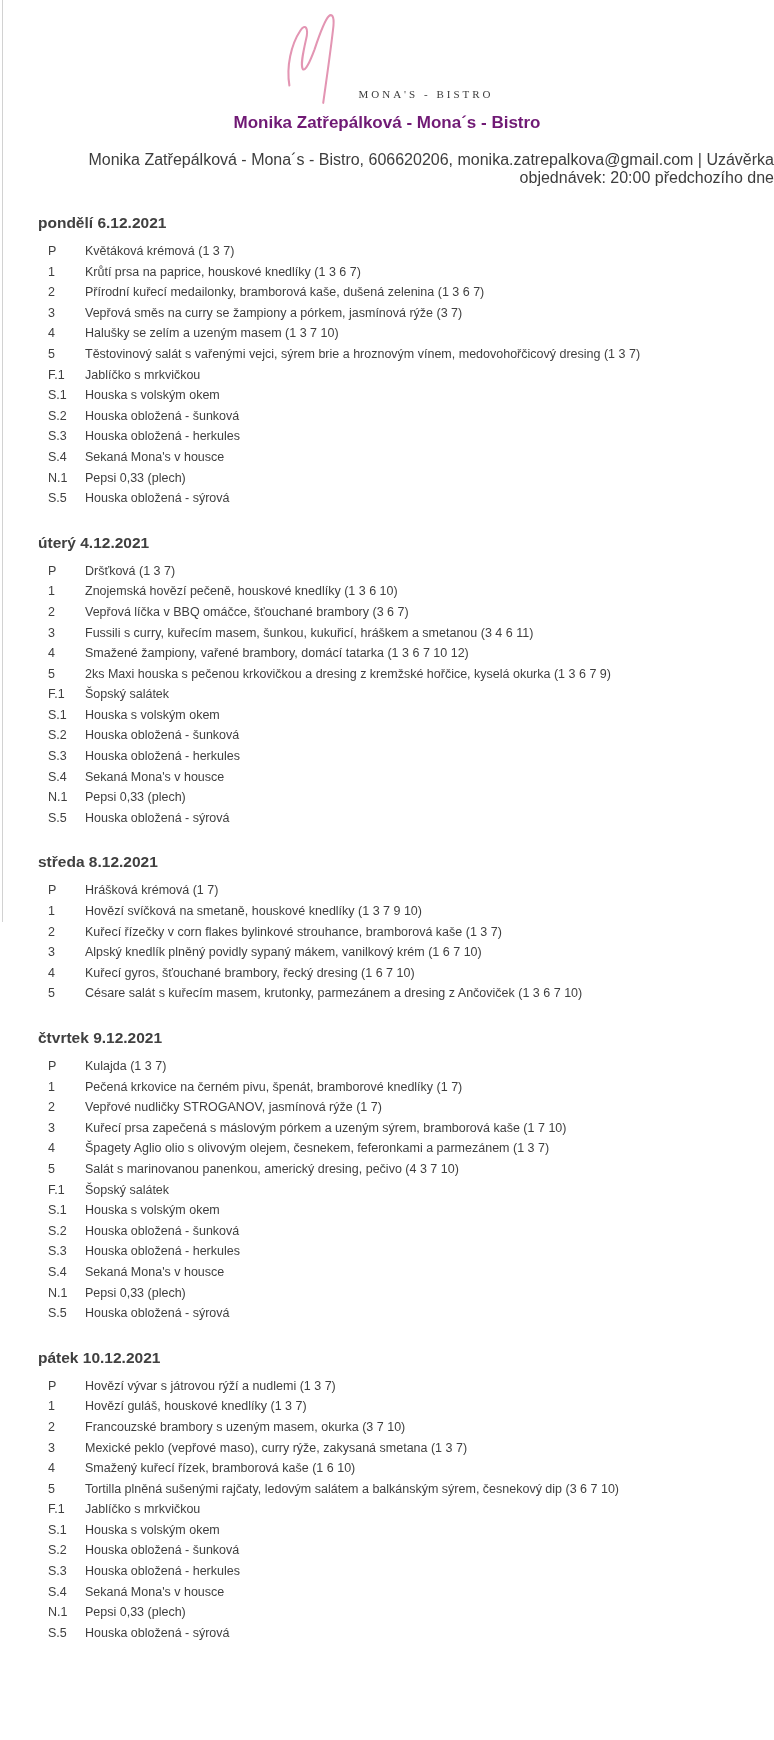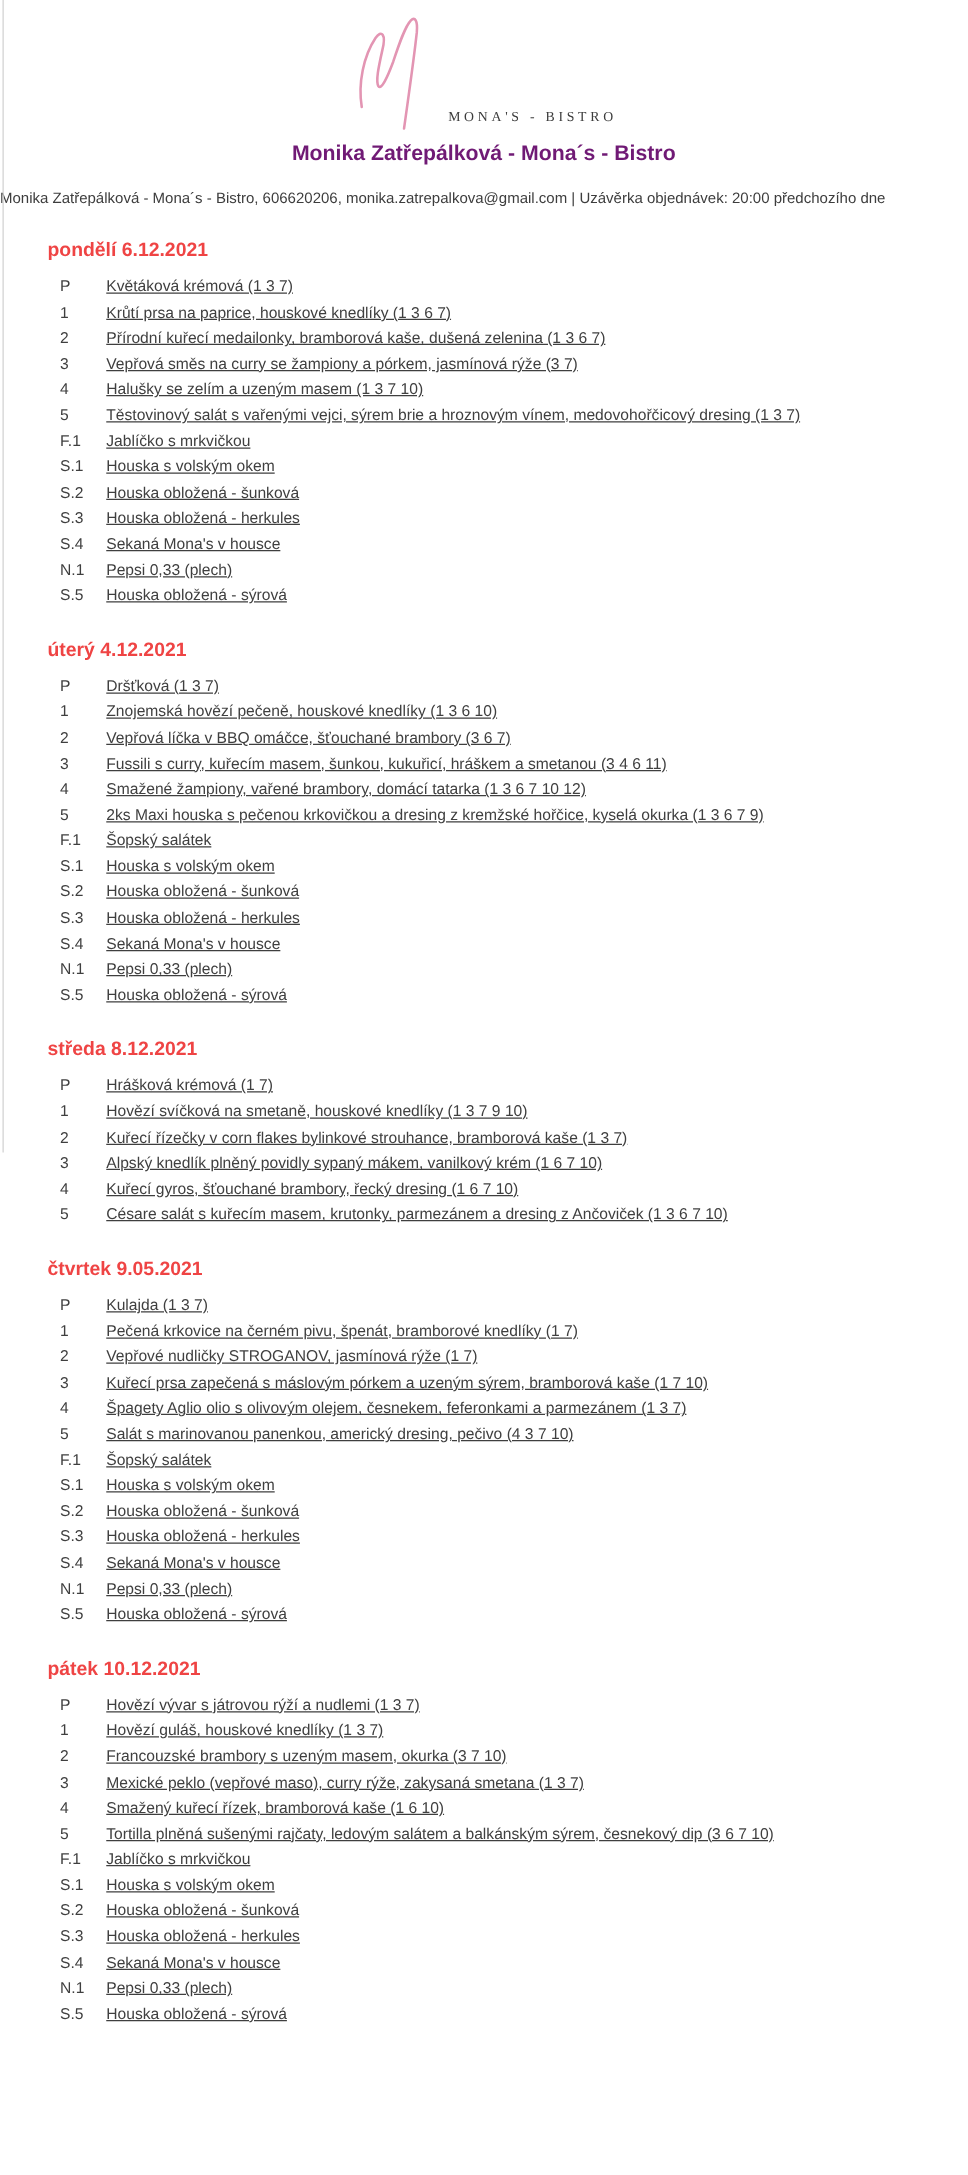--- a/index.html
+++ b/index.html
@@ -37,48 +37,48 @@
   }
   .title-block{
     text-align:center;
     margin-top:4px;
     font-weight:bold;
     font-size:17px;
     line-height:25px;
     color:#701a75;
   }
   .contact-line{
-    text-align:left;
+    text-align:right;
     margin-top:16px;
-    font-size:12px;
+    font-size:16px;
     color:#3d3d3d;
   }
   .menu-sections{
     padding:2px 18px 0 38px;
   }
   .day-section{margin-top:25px;}
   .day-heading{
     font-size:15.5px;
     font-weight:bold;
-    color:#ef4444;
+    color:#404040;
     margin:0 0 9px 0;
   }
   .menu-row{
     display:flex;
     font-size:12.5px;
     line-height:20.6px;
     color:#3f3f3f;
   }
   .menu-row .code{
     width:47px;
     flex:none;
     padding-left:10px;
     box-sizing:border-box;
   }
-  .menu-row .text{flex:1;text-decoration:underline;}
+  .menu-row .text{flex:1;}
 </style>
 </head>
 <body>
 
 <div class="page">
   <div class="left-rule"></div>
 
   <div class="logo-row">
     <span class="logo-m">
       <svg width="64" height="96" viewBox="0 0 80 122" aria-hidden="true">
@@ -232,21 +232,21 @@
     <span class="code">4</span>
     <span class="text">Kuřecí gyros, šťouchané brambory, řecký dresing (1 6 7 10)</span>
   </div>
           <div class="menu-row">
     <span class="code">5</span>
     <span class="text">Césare salát s kuřecím masem, krutonky, parmezánem a dresing z Ančoviček (1 3 6 7 10)</span>
   </div>
         </div>
   </div>
       <div class="day-section">
-    <h2 class="day-heading">čtvrtek 9.05.2021</h2>
+    <h2 class="day-heading">čtvrtek 9.12.2021</h2>
     <div class="day-rows">
           <div class="menu-row">
     <span class="code">P</span>
     <span class="text">Kulajda (1 3 7)</span>
   </div>
           <div class="menu-row">
     <span class="code">1</span>
     <span class="text">Pečená krkovice na černém pivu, špenát, bramborové knedlíky (1 7)</span>
   </div>
           <div class="menu-row">

